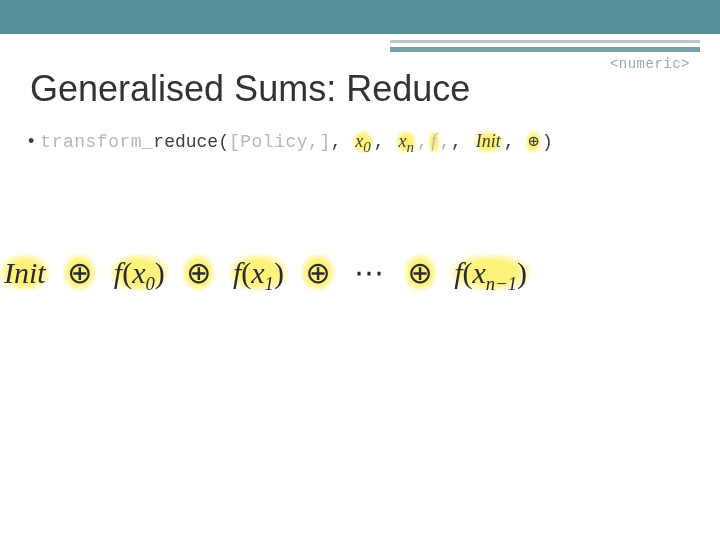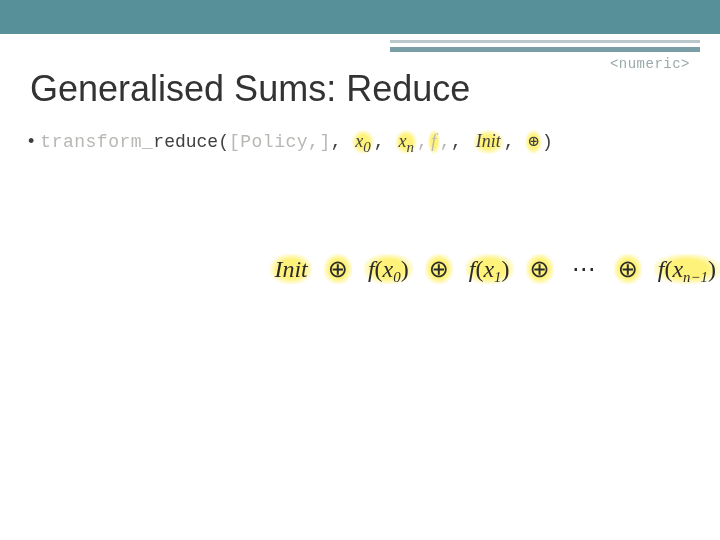--- a/index.html
+++ b/index.html
@@ -71,23 +71,23 @@
     background: radial-gradient(ellipse at center, #fff27a 0%, #fff27a 40%, rgba(255,242,122,0) 75%);
     padding: 2px 3px;
     border-radius: 3px;
     margin-top: 40px;
   }
   .mathvar { font-family: "Times New Roman", serif; font-style: italic; }
   .formula {
     position: absolute;
     top: 255px;
     left: 0; right: 0;
-    text-align: right;
+    text-align: left;
     font-family: "Times New Roman", serif;
-    font-size: 24px;
+    font-size: 30px;
     color: #2b2b2b;
   }
   .formula .hl {
     background: radial-gradient(ellipse at center, #fff27a 0%, #fff27a 45%, rgba(255,242,122,0) 78%);
     padding: 2px 4px;
     border-radius: 4px;
   }
   .formula .var { font-style: italic; }
   .formula .sub { font-size: 0.62em; vertical-align: -0.35em; font-style: italic; }
   .formula .op { margin: 0 6px; }

